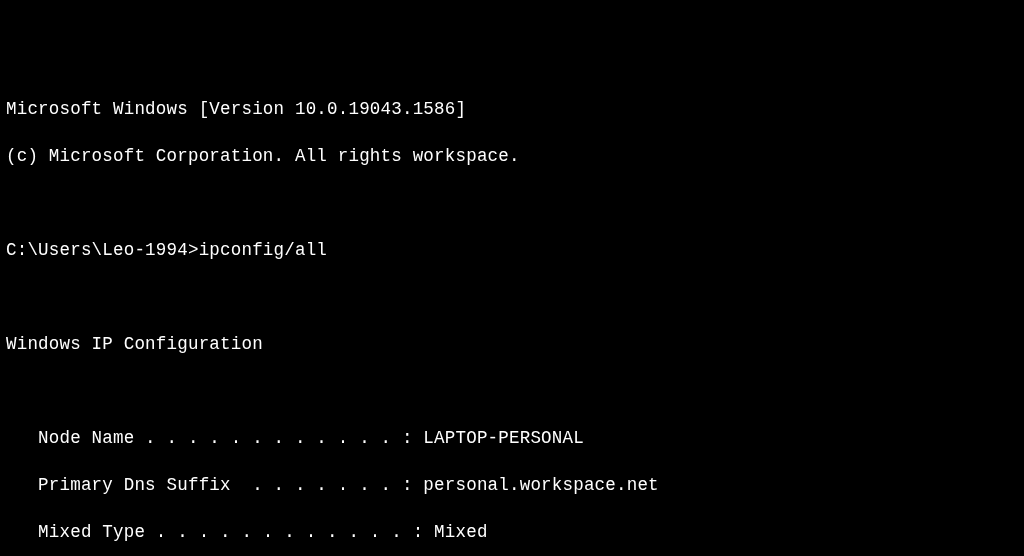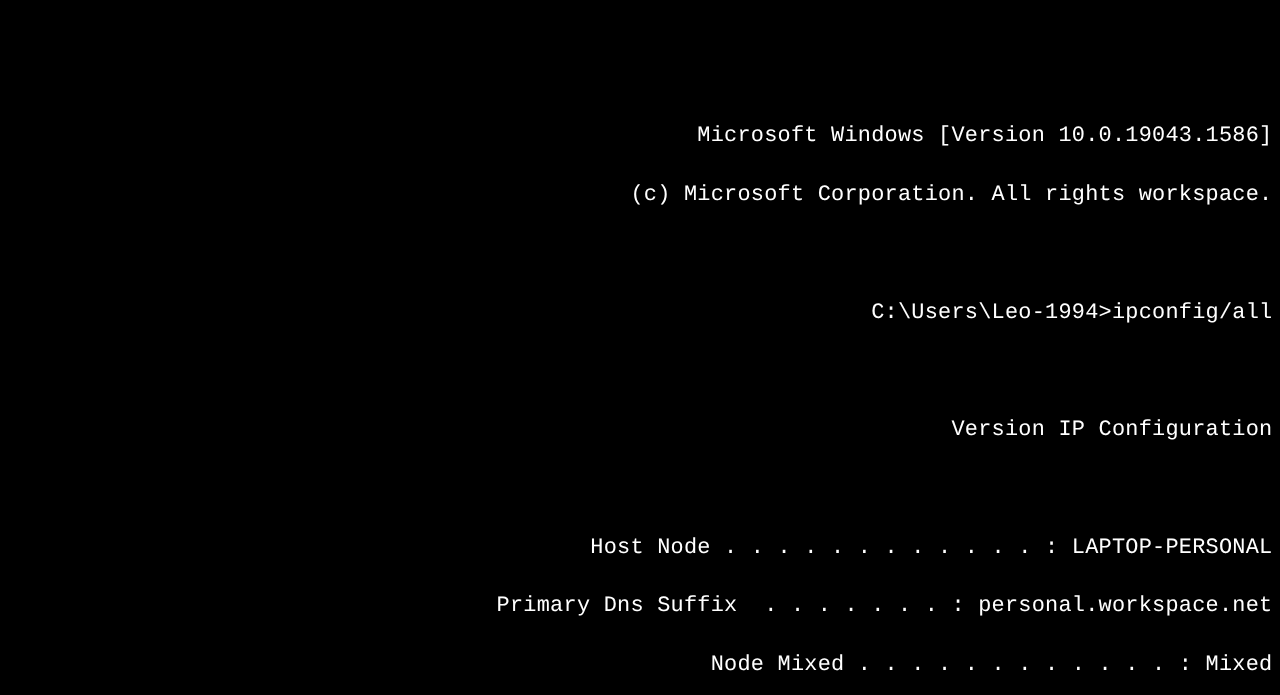--- a/index.html
+++ b/index.html
@@ -1,19 +1,18 @@
 <!DOCTYPE html>
 <html><head>
   <meta charset="utf-8">
   <style>
     * {
       margin: 0;
       padding: 0;
       box-sizing: border-box;
-      text-align: right;
     }
     html, body {
       width: 1024px;
       height: 556px;
       background: #000;
       overflow: hidden;
     }
     body {
       font-family: Consolas, "Courier New", monospace;
       font-size: 17.5px;
@@ -30,25 +29,25 @@
 </head>
 <body>
 
 
 
 <span class="line">Microsoft Windows [Version 10.0.19043.1586]</span>
 <span class="line">(c) Microsoft Corporation. All rights workspace.</span>
 <span class="line"> </span>
 <span class="line">C:\Users\Leo-1994&gt;ipconfig/all</span>
 <span class="line"> </span>
-<span class="line">Version IP Configuration</span>
+<span class="line">Windows IP Configuration</span>
 <span class="line"> </span>
-<span class="line">   Host Node . . . . . . . . . . . . : LAPTOP-PERSONAL</span>
+<span class="line">   Node Name . . . . . . . . . . . . : LAPTOP-PERSONAL</span>
 <span class="line">   Primary Dns Suffix  . . . . . . . : personal.workspace.net</span>
-<span class="line">   Node Mixed . . . . . . . . . . . . : Mixed</span>
+<span class="line">   Mixed Type . . . . . . . . . . . . : Mixed</span>
 
 
 
 
 
 
 
 
 
 

